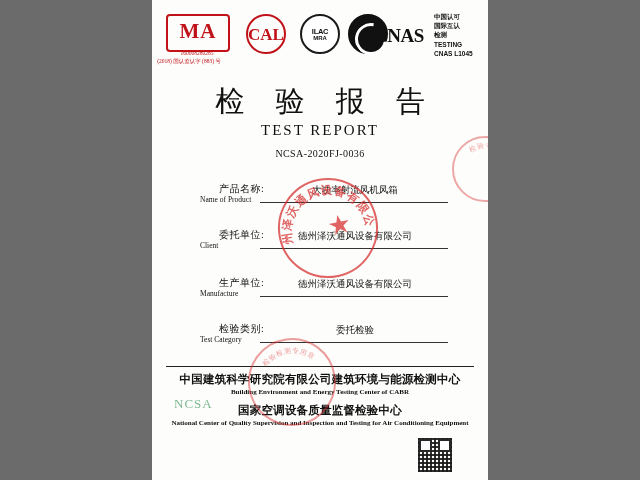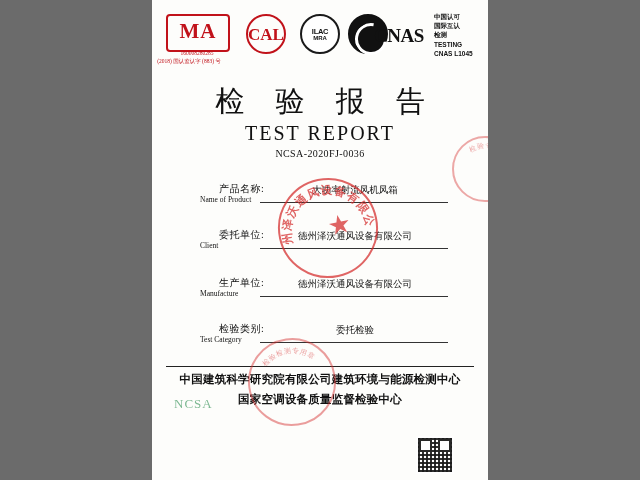--- a/index.html
+++ b/index.html
@@ -198,21 +198,21 @@
     letter-spacing: 12px;
     text-indent: 12px;
     color: #111;
   }
   .title-en {
     position: absolute;
     left: 0; top: 122px;
     width: 336px;
     text-align: center;
     font-family: "Liberation Serif", serif;
-    font-size: 20px;
+    font-size: 15px;
     letter-spacing: 2px;
     color: #111;
   }
   .report-no {
     position: absolute;
     left: 0; top: 148px;
     width: 336px;
     text-align: center;
     font-family: "Liberation Serif", serif;
     font-size: 10px;
@@ -463,22 +463,24 @@
     <div class="field" id="f4">
       <div class="lbl-cn">检验类别:</div>
       <div class="lbl-en">Test Category</div>
       <div class="val">委托检验</div>
       <div class="rule"></div>
     </div>
 
     <div class="footer-rule"></div>
     <div class="footer">
       <div class="f-cn">中国建筑科学研究院有限公司建筑环境与能源检测中心</div>
+      <div class="f-en">Building Environment and Energy Testing Center of CABR</div>
       <div class="f-gap"></div>
       <div class="f-cn">国家空调设备质量监督检验中心</div>
+      <div class="f-en">National Center of Quality Supervision and Inspection and Testing for Air Conditioning Equipment</div>
     </div>
 
     <div class="stamp-round" id="stamp-main">
       <svg class="arc-top" viewBox="0 0 96 96">
         <defs>
           <path id="arcTop" d="M 10,52 A 38,38 0 0 1 86,52"></path>
         </defs>
         <text class="arc-text">
           <textPath href="#arcTop" startOffset="50%" text-anchor="middle">德州泽沃通风设备有限公司</textPath>
         </text>

